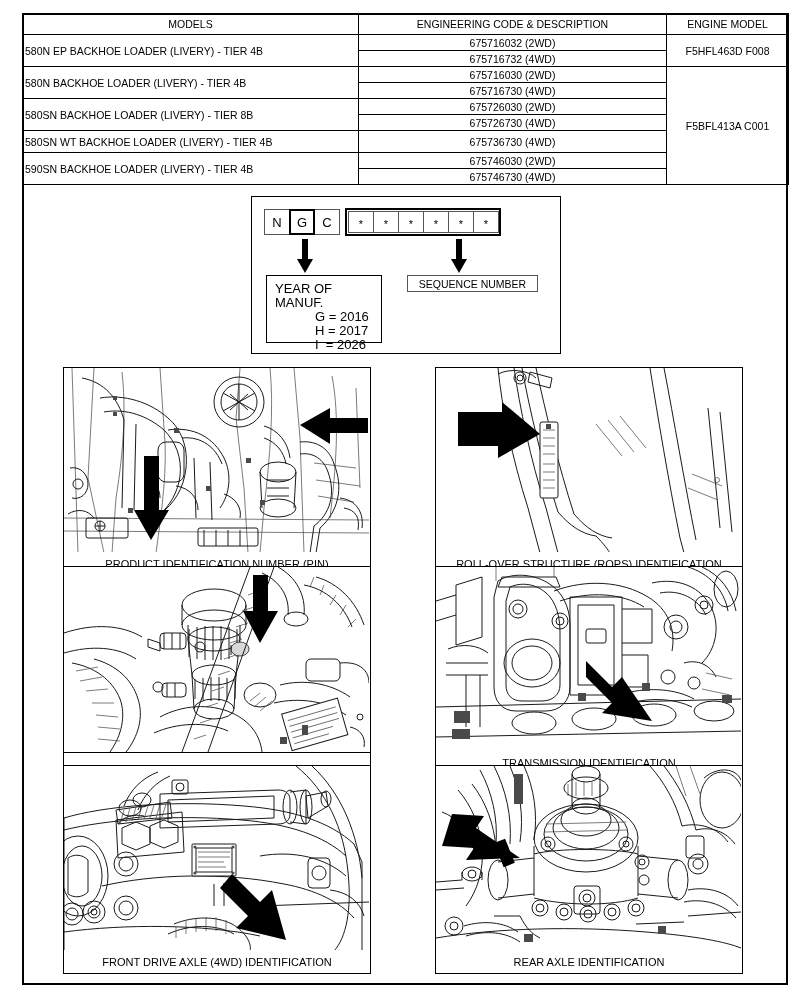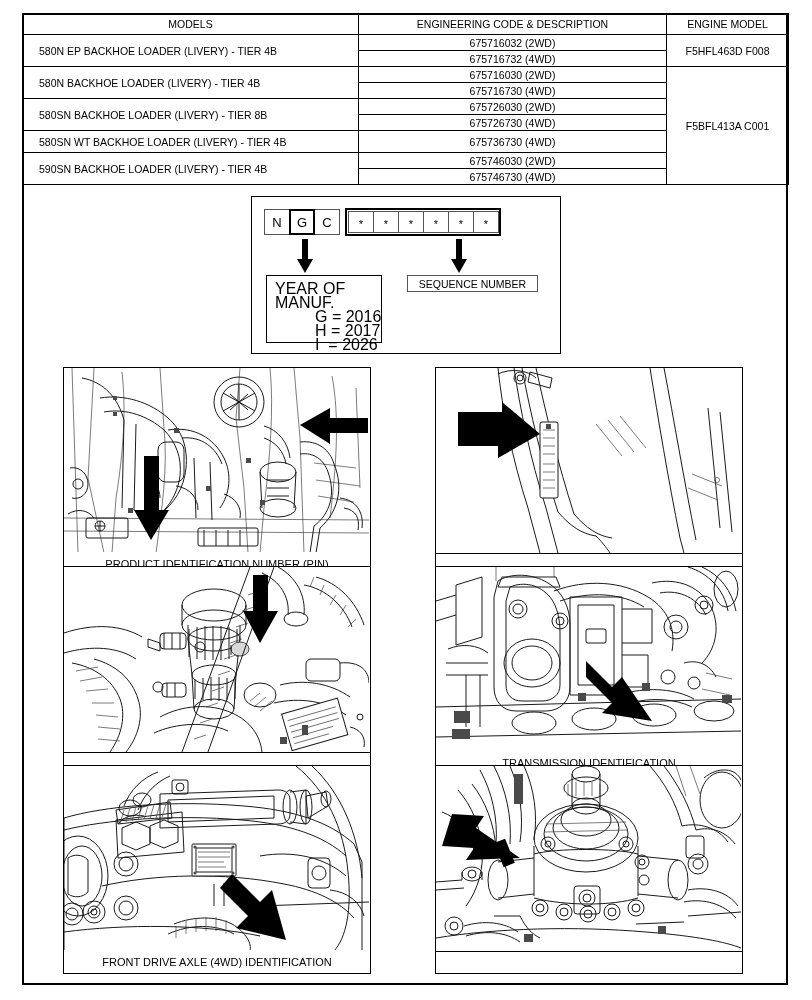--- a/index.html
+++ b/index.html
@@ -33,21 +33,21 @@
     position: absolute;
     left: 22px;
     top: 13px;
     width: 766px;
     border-collapse: collapse;
     table-layout: fixed;
     font-size: 10.5px;
   }
   #models-table td, #models-table th {
     border: 1.4px solid #000;
-    padding: 0 16px;
+    padding: 0 2px;
     box-sizing: border-box;
     font-weight: normal;
     vertical-align: middle;
   }
   #models-table thead th {
     text-align: center;
     height: 20px;
     line-height: 20px;
     white-space: nowrap;
   }
@@ -146,21 +146,21 @@
 
   #year-box {
     position: absolute;
     left: 14px;
     top: 78px;
     width: 116px;
     height: 68px;
     border: 1.4px solid #000;
     box-sizing: border-box;
     padding: 6px 8px 0 8px;
-    font-size: 16px;
+    font-size: 13px;
     line-height: 14px;
   }
   #seq-box {
     position: absolute;
     left: 155px;
     top: 78px;
     width: 131px;
     height: 17px;
     border: 1.4px solid #555;
     box-sizing: border-box;
@@ -438,20 +438,21 @@
                    M107 96 L119 96 M107 104 L119 104 M107 112 L119 112 M107 120 L119 120"></path>
         </g>
         <rect x="110" y="56" width="5" height="5" class="fl-d"></rect>
       </g>
 
       <g class="fl-k">
         <path d="M22 44 L66 44 L66 34 L104 66 L62 90 L62 78 L22 78 Z"></path>
       </g>
     </svg>
   </div>
+  <div class="panel-caption">ROLL-OVER STRUCTURE (ROPS) IDENTIFICATION</div>
 </div>
 
 <div class="panel" id="panel-eng">
   <div class="panel-art">
     <svg width="305" height="185" viewBox="0 0 305 185">
       <rect width="305" height="185" fill="#fff"></rect>
       <g class="ln">
 
         <ellipse cx="150" cy="38" rx="32" ry="16"></ellipse>
         <path d="M118 38 L118 58 M182 38 L182 58"></path>
@@ -808,13 +809,14 @@
         <rect x="88" y="168" width="9" height="8"></rect>
         <rect x="222" y="160" width="8" height="8"></rect>
       </g>
 
       <g class="fl-k">
         <path d="M16 48 L48 50 L40 62 L84 92 L30 94 L38 82 L6 80 Z"></path>
         <rect x="62" y="74" width="12" height="26" transform="rotate(-22 68 86)"></rect>
       </g>
     </svg>
   </div>
+  <div class="panel-caption">REAR AXLE IDENTIFICATION</div>
 </div>
 
 </body></html>

